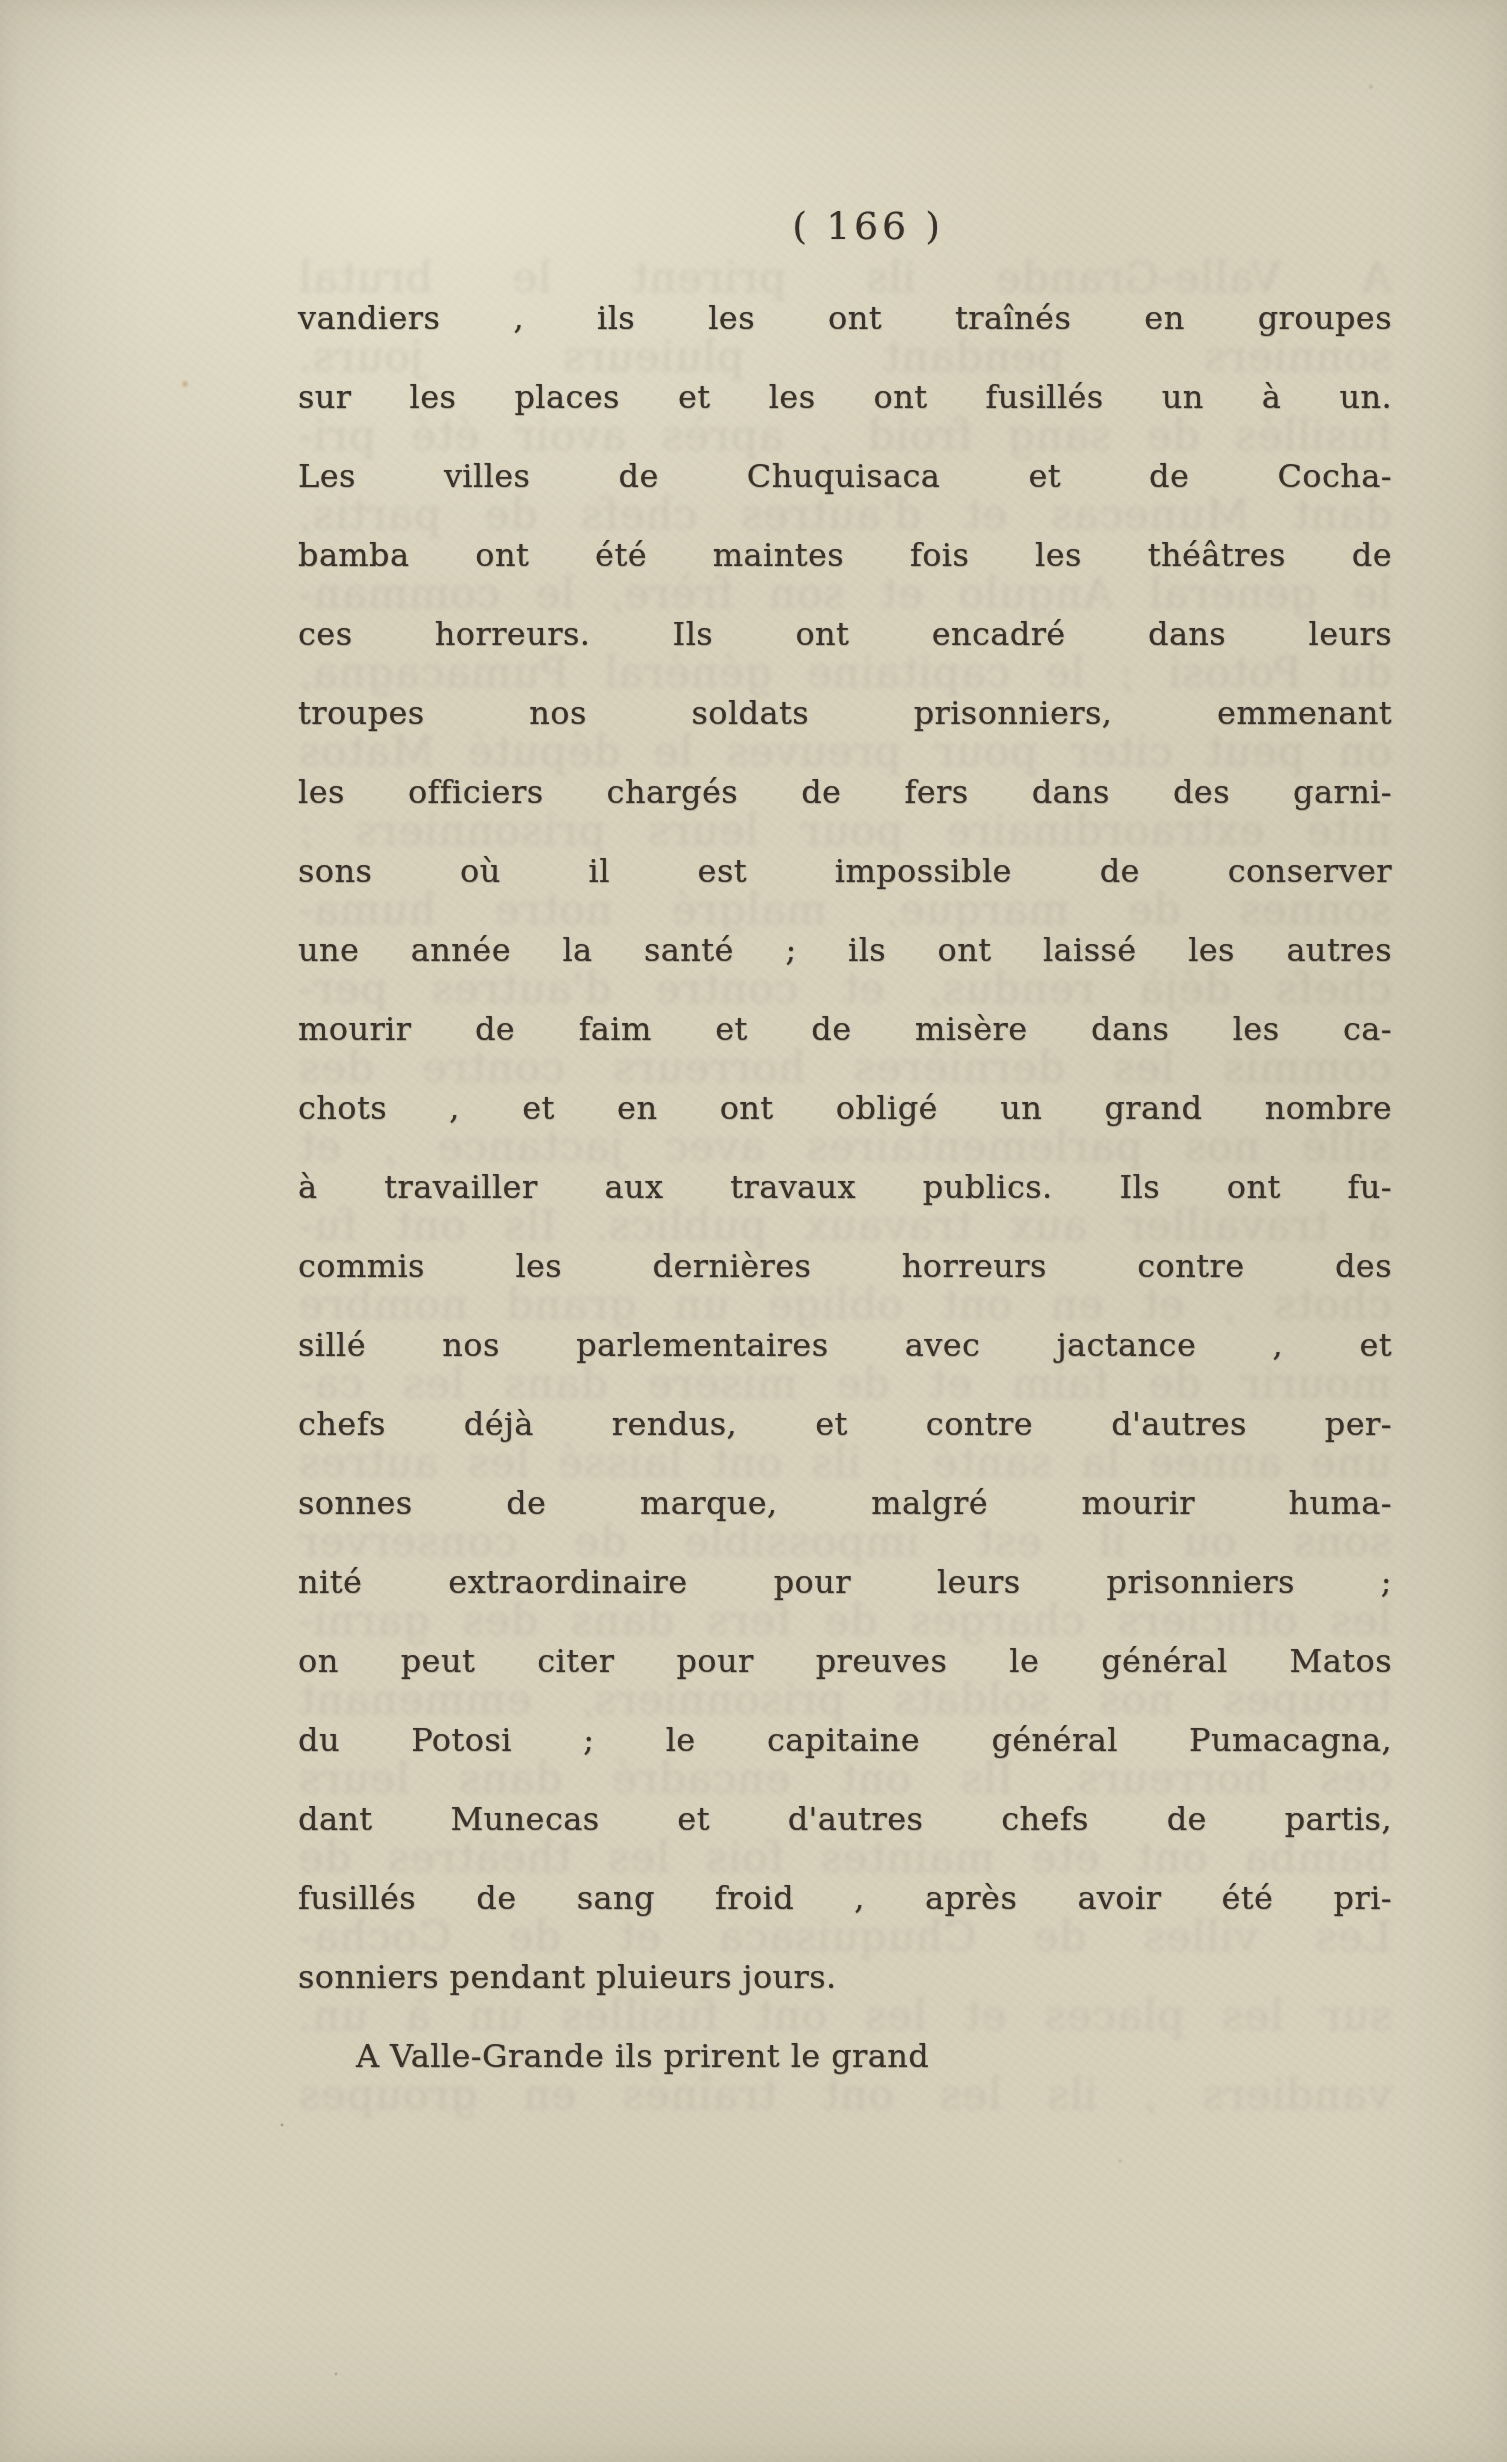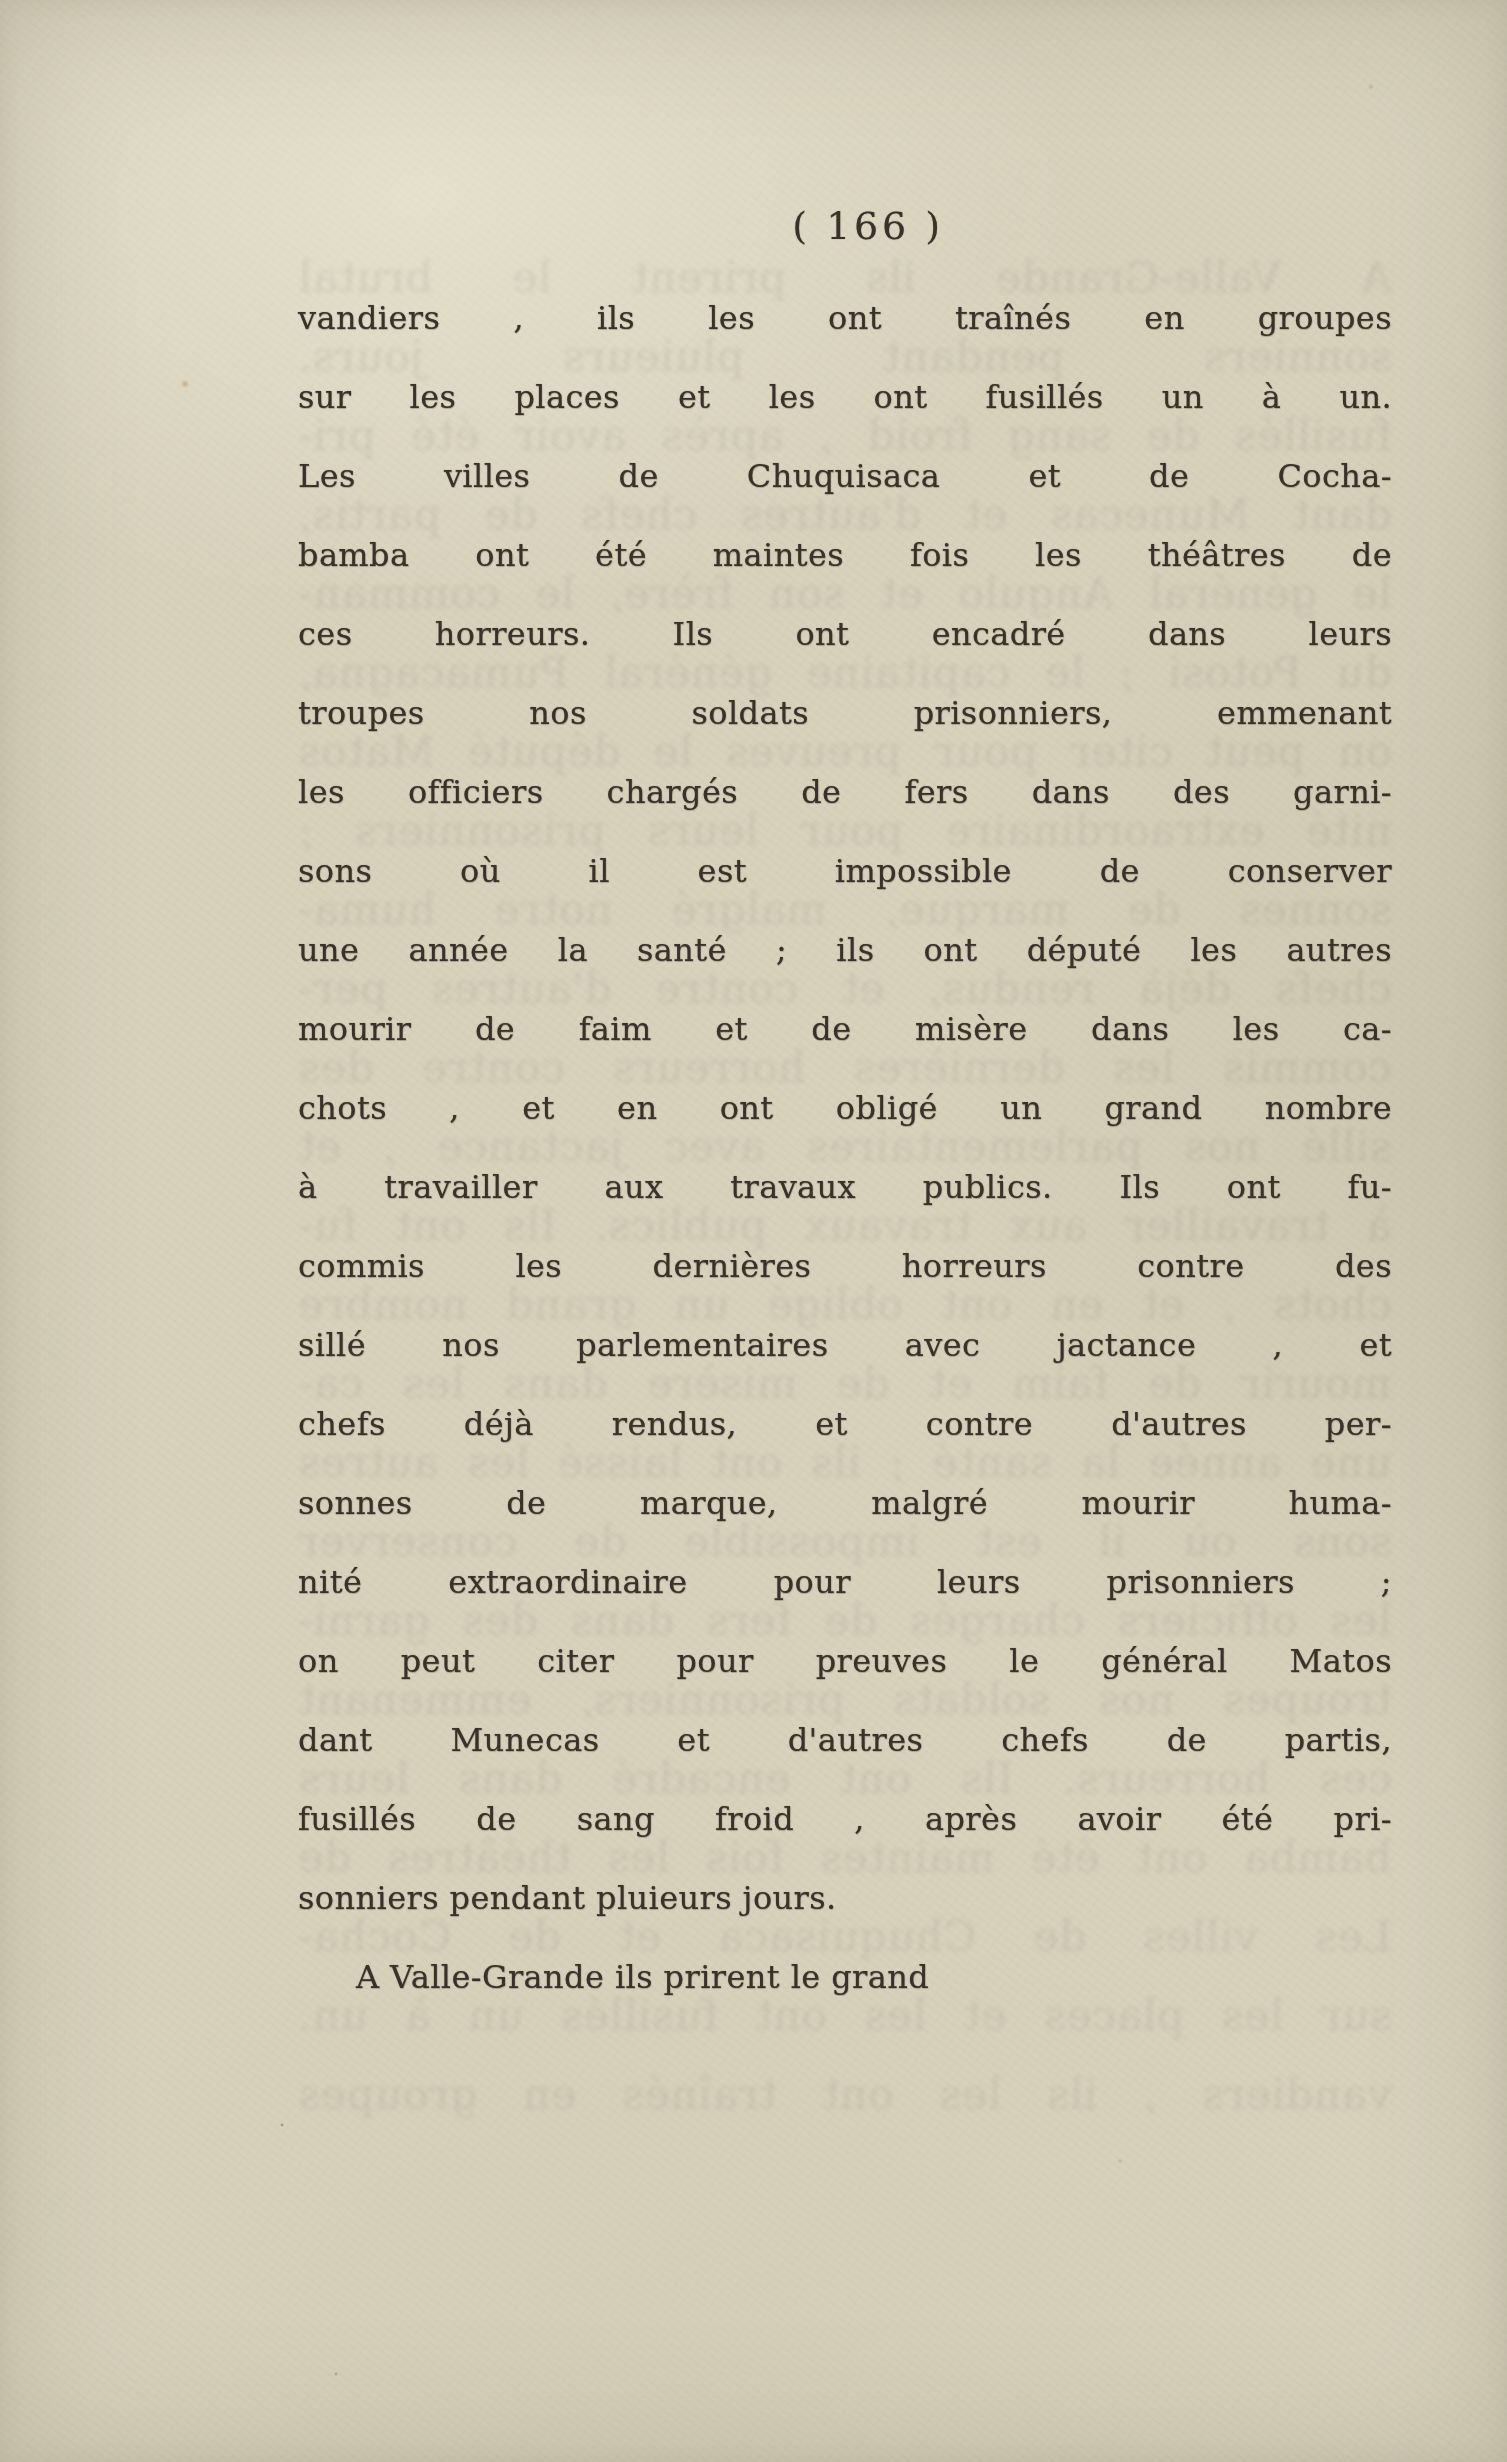--- a/index.html
+++ b/index.html
@@ -105,30 +105,31 @@
 
   <div class="text-column">
       <div class="line">vandiers , ils les ont traînés en groupes</div>
       <div class="line">sur les places et les ont fusillés un à un.</div>
       <div class="line">Les villes de Chuquisaca et de Cocha-</div>
       <div class="line">bamba ont été maintes fois les théâtres de</div>
       <div class="line">ces horreurs. Ils ont encadré dans leurs</div>
       <div class="line">troupes nos soldats prisonniers, emmenant</div>
       <div class="line">les officiers chargés de fers dans des garni-</div>
       <div class="line">sons où il est impossible de conserver</div>
-      <div class="line">une année la santé ; ils ont député les autres</div>
+      <div class="line">une année la santé ; ils ont laissé les autres</div>
       <div class="line">mourir de faim et de misère dans les ca-</div>
       <div class="line">chots , et en ont obligé un grand nombre</div>
       <div class="line">à travailler aux travaux publics. Ils ont fu-</div>
       <div class="line">commis les dernières horreurs contre des</div>
       <div class="line">sillé nos parlementaires avec jactance , et</div>
       <div class="line">chefs déjà rendus, et contre d'autres per-</div>
       <div class="line">sonnes de marque, malgré mourir huma-</div>
       <div class="line">nité extraordinaire pour leurs prisonniers ;</div>
       <div class="line">on peut citer pour preuves le général Matos</div>
+      <div class="line">du Potosi ; le capitaine général Pumacagna,</div>
       <div class="line">dant Munecas et d'autres chefs de partis,</div>
       <div class="line">fusillés de sang froid , après avoir été pri-</div>
       <div class="line left">sonniers pendant pluieurs jours.</div>
       <div class="line left indent">A Valle-Grande ils prirent le grand</div>
     </div>
 
 </div>
 
 
 </body></html>

